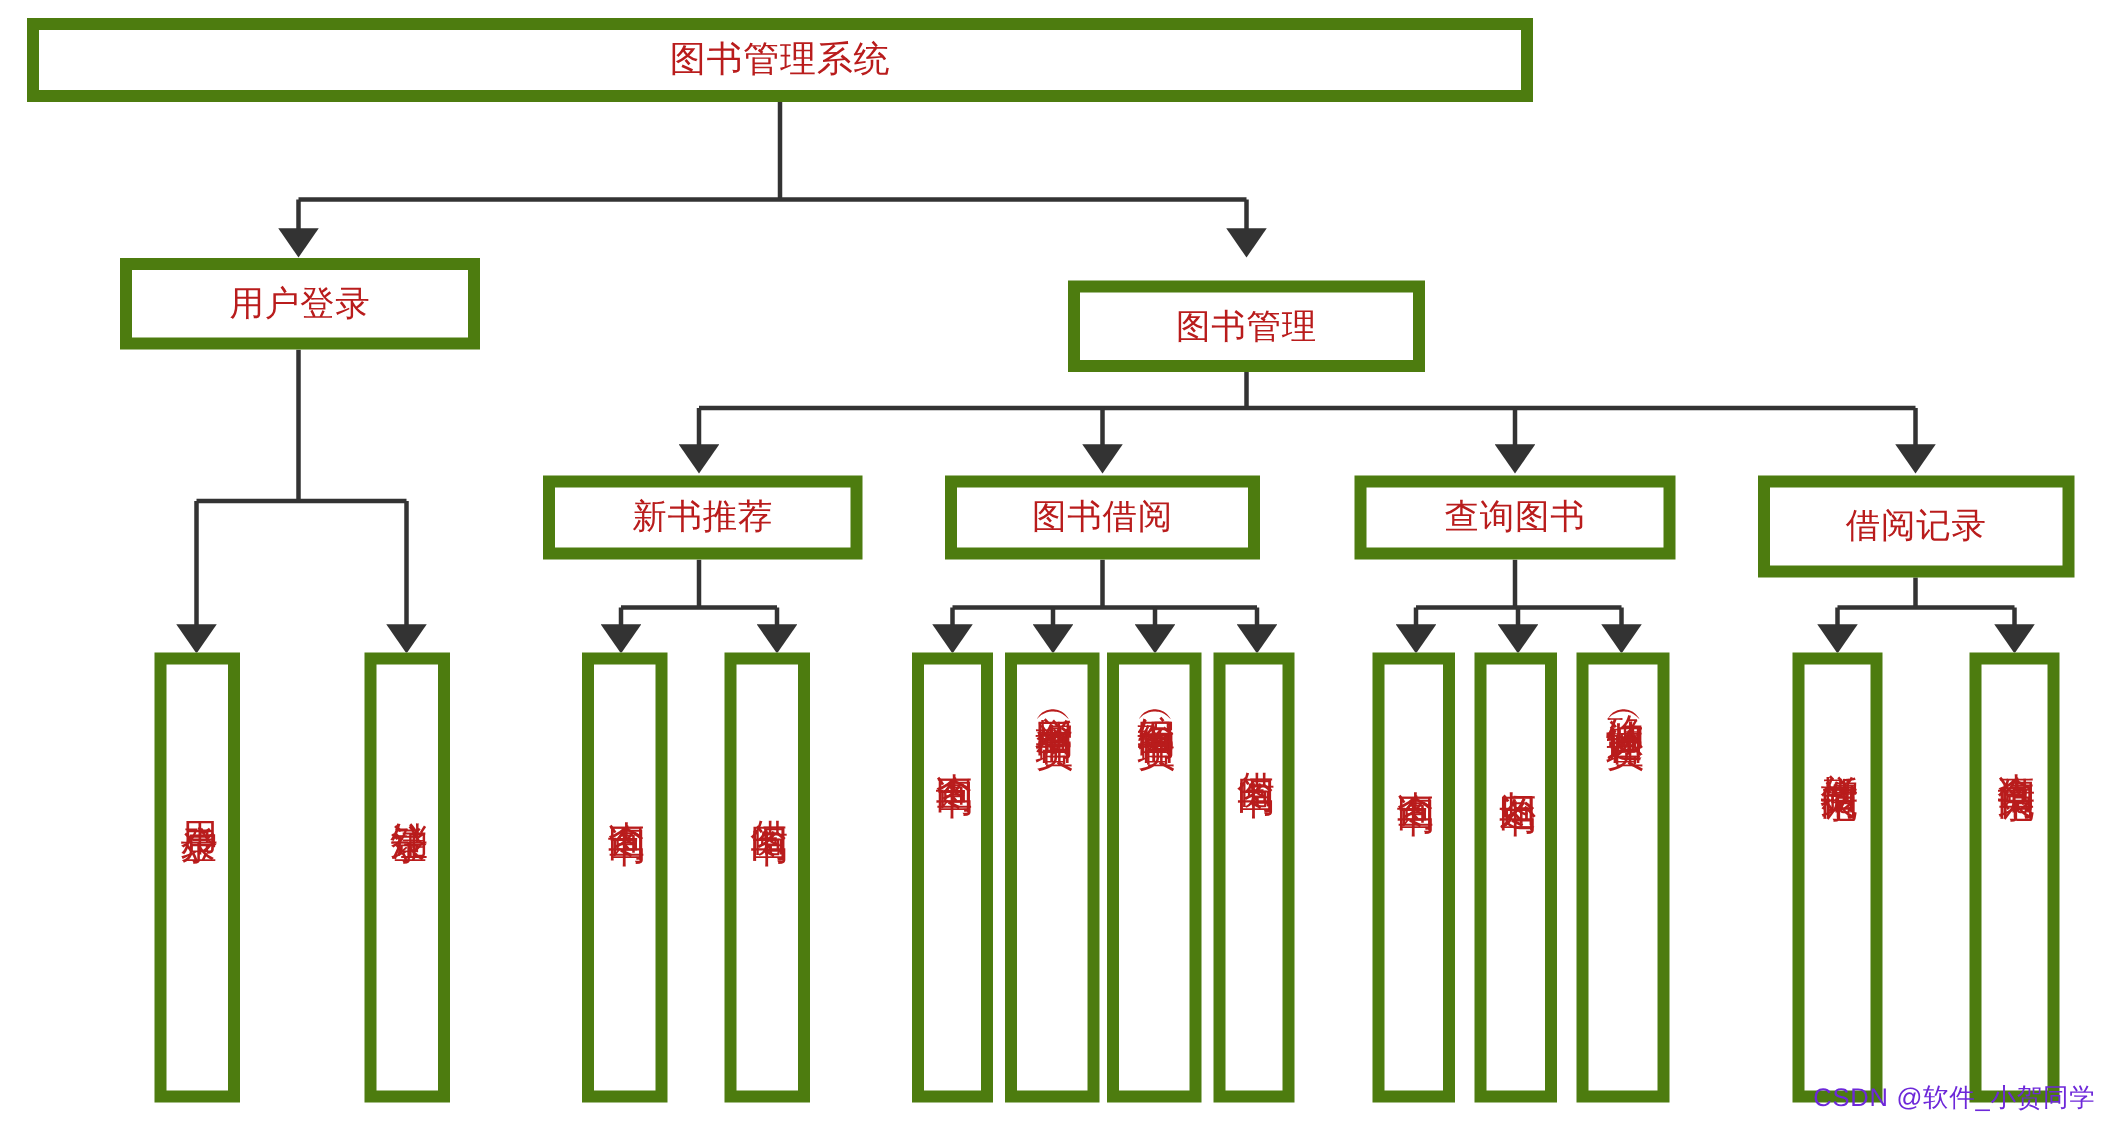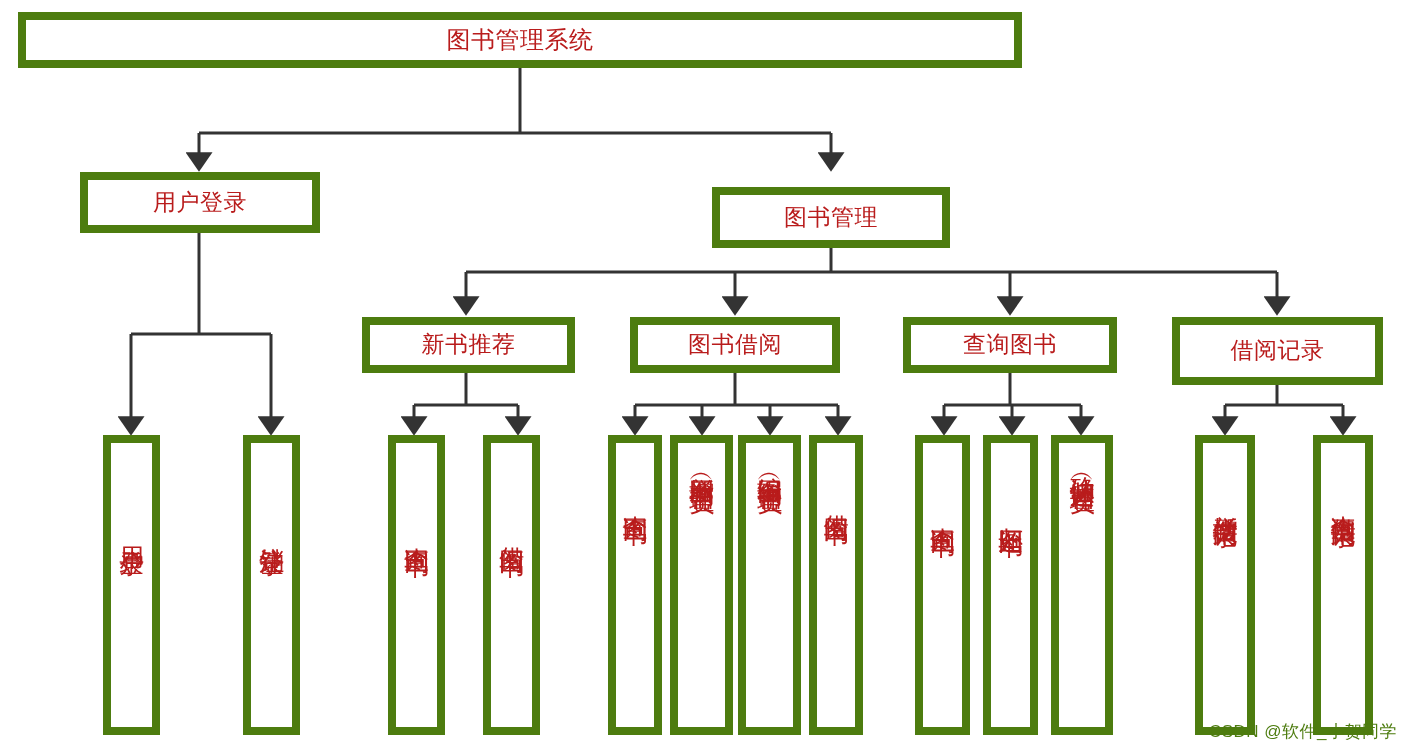--- a/index.html
+++ b/index.html
@@ -70,21 +70,21 @@
     margin-top: 56px;
   }
   .node.vert.topish .lbl {
     margin-top: 6px;
   }
   #watermark {
     position: absolute;
     right: 8px;
     bottom: 4px;
     font-size: 17px;
-    color: #4d7c0f;
+    color: #6d28d9;
     white-space: nowrap;
     letter-spacing: 0.5px;
   }
 </style>
 </head>
 <body>
 
 <div id="canvas">
 
   <svg id="edges" viewBox="0 0 1405 747" xmlns="http://www.w3.org/2000/svg">

